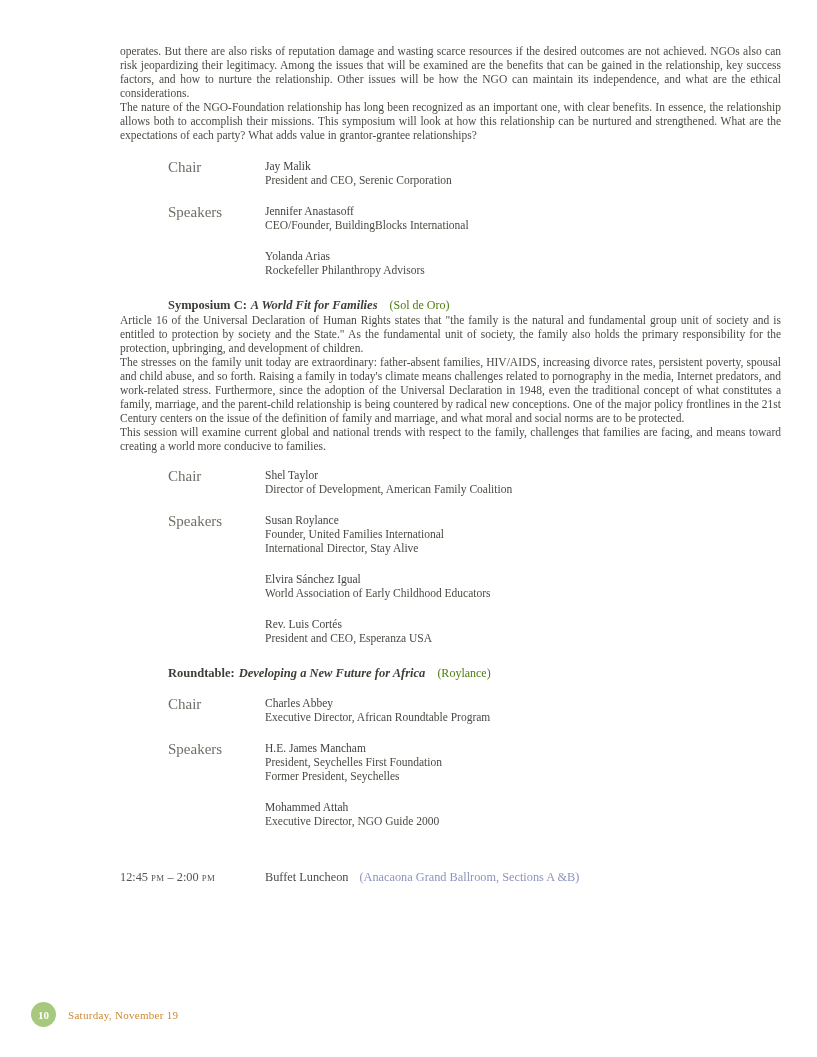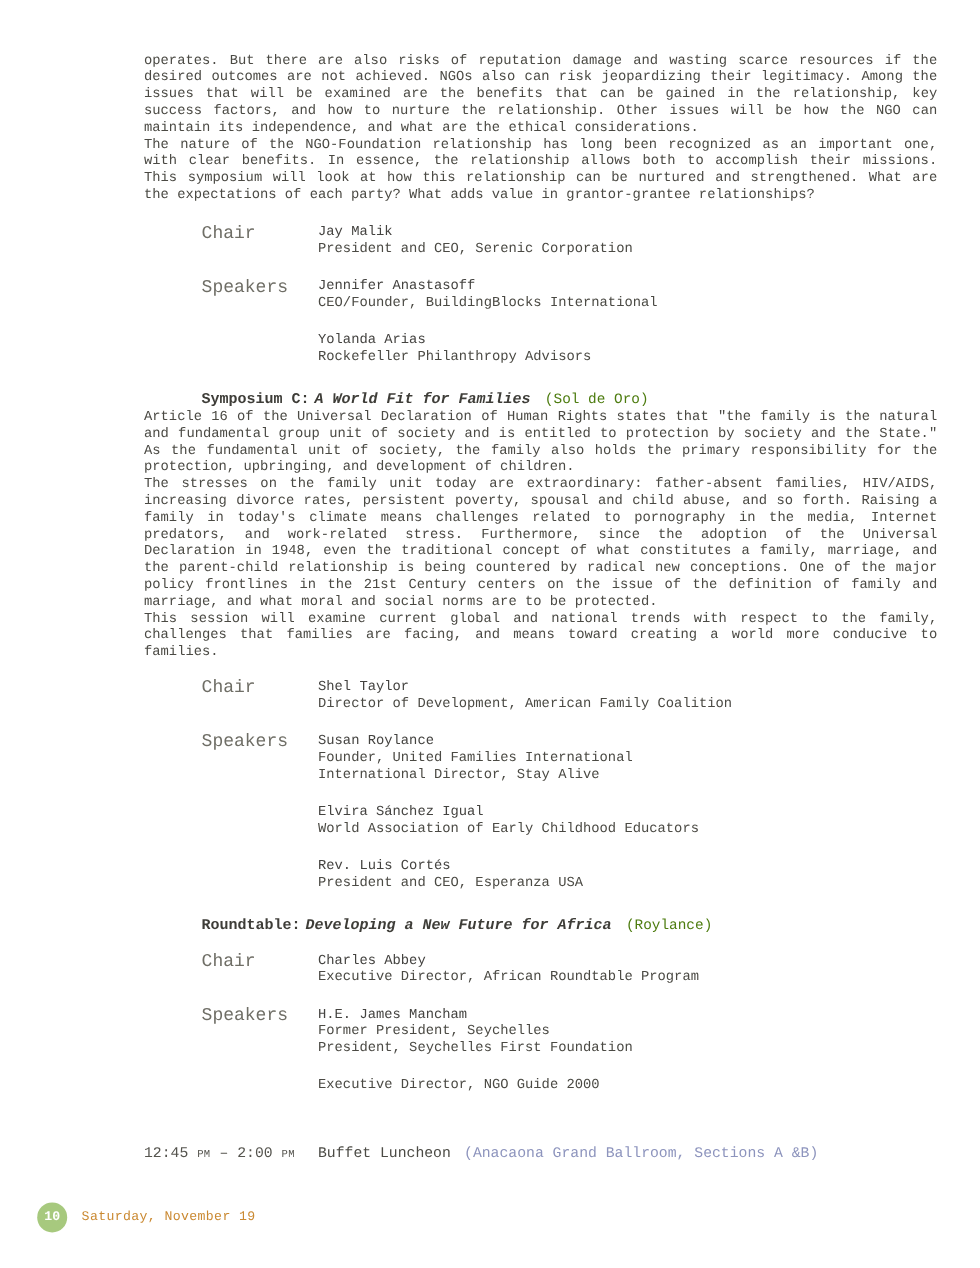--- a/index.html
+++ b/index.html
@@ -1,18 +1,18 @@
 <!DOCTYPE html>
 <html><head>
 <meta charset="utf-8">
 <style>
   html,body { margin:0; padding:0; background:#ffffff; }
   .page {
     position:relative; width:817px; height:1057px; background:#ffffff;
-    font-family:Liberation Mono, monospace;
+    font-family:Liberation Serif, serif;
     font-size:11.5px; line-height:14px; color:#4b4a44; overflow:hidden;
   }
   .content { position:absolute; left:120px; top:44px; width:661px; }
   p.bodytext { margin:0; text-align:justify; }
   .mt-para { margin-top:11px; }
   .person { display:grid; grid-template-columns:97px 1fr; margin-left:48px; margin-top:17px; }
   .person.tight { margin-top:15px; }
   .person .plabel { color:#6f6e66; font-size:15px; padding-top:1px; }
   .person .pname { color:#444340; }
   .person .ptitle { color:#4b4a44; }
@@ -109,27 +109,28 @@
       <div class="plabel">Chair</div>
       <div class="pinfo">
         <div class="pname">Charles Abbey</div>
         <div class="ptitle">Executive Director, African Roundtable Program</div>
       </div>
     </div>
     <div class="person">
       <div class="plabel">Speakers</div>
       <div class="pinfo">
         <div class="pname">H.E. James Mancham</div>
+        <div class="ptitle">President, Seychelles First Foundation</div>
         <div class="ptitle">Former President, Seychelles</div>
-        <div class="ptitle">President, Seychelles First Foundation</div>
       </div>
     </div>
     <div class="person">
       <div class="plabel"></div>
       <div class="pinfo">
+        <div class="pname">Mohammed Attah</div>
         <div class="ptitle">Executive Director, NGO Guide 2000</div>
       </div>
     </div>
 
     <div class="lunch">
       <div class="ltime">
         <span>12:45</span>
         <span class="mer">PM</span>
         <span>–</span>
         <span>2:00</span>

